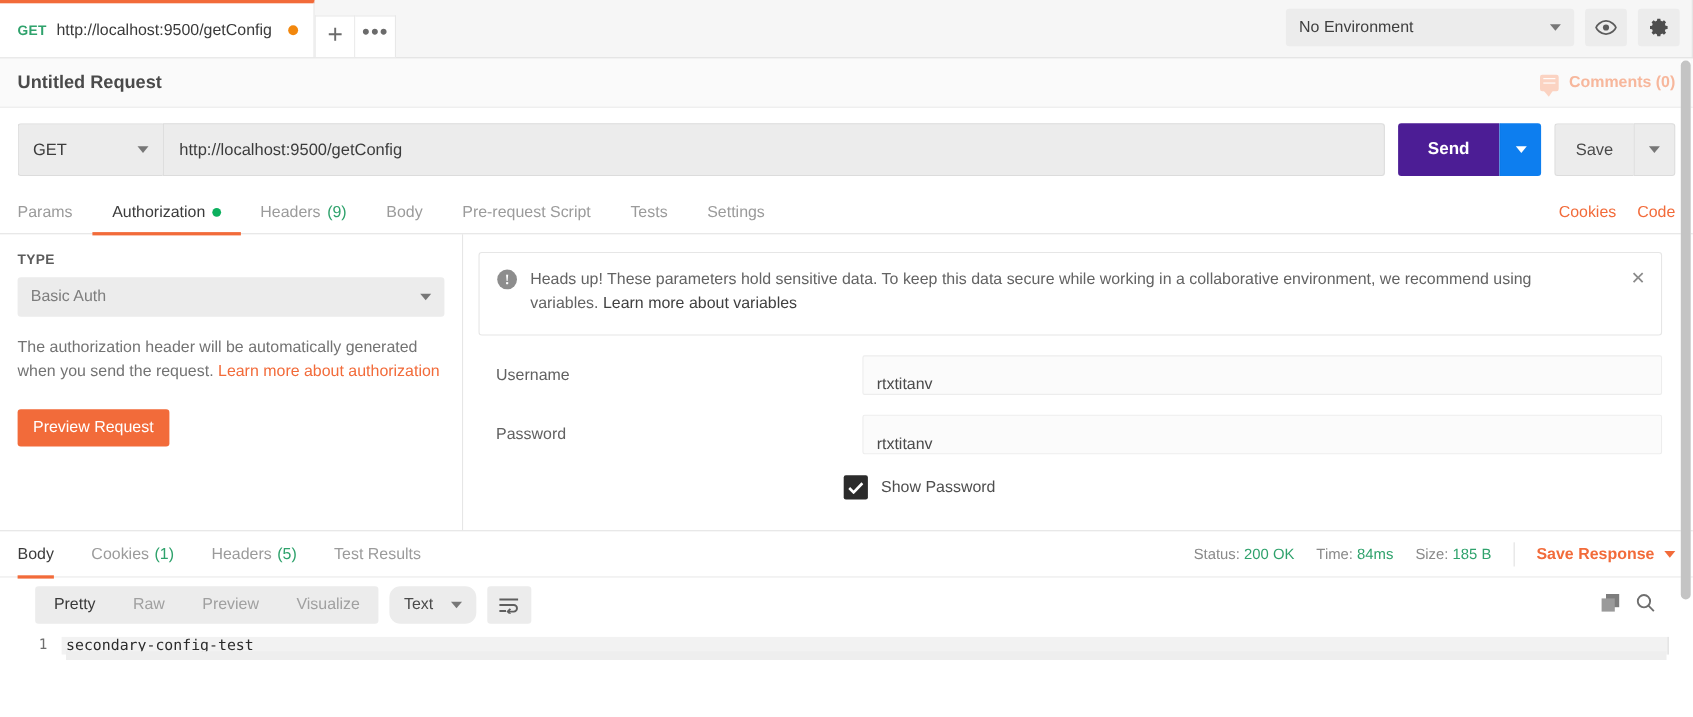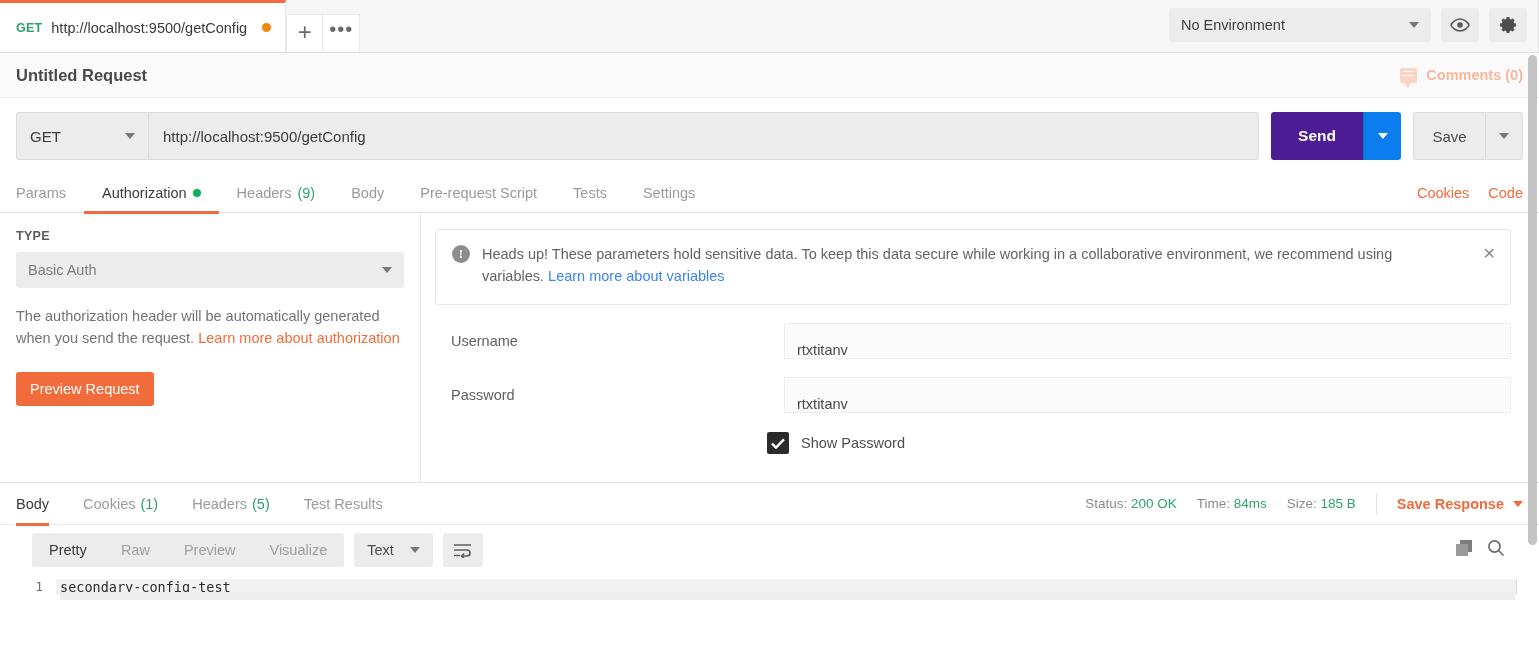--- a/index.html
+++ b/index.html
@@ -155,21 +155,21 @@
     border:1px solid #e6e6e6; border-radius:3px; background:#fff;
     padding: 14px 16px 14px 16px; display:flex; gap:12px; align-items:flex-start;
     position:relative; min-height:76px;
   }
   .notice-ico {
     width:18px;height:18px;border-radius:50%;background:#8d8d8d;color:#fff;
     font-size:13px;font-weight:bold;display:flex;align-items:center;justify-content:center;
     flex:none; margin-top:1px; font-family:"Liberation Serif",serif;
   }
   .notice-text { font-size:14.5px; color:#636363; line-height:1.5; max-width:950px; }
-  .notice-text a { color:#3b82f6; text-decoration:none; cursor:pointer; }
+  .notice-text a { color:#404040; text-decoration:none; cursor:pointer; }
   .notice-x {
     position:absolute; right:14px; top:16px; color:#8a8a8a; font-size:16px; cursor:pointer; line-height:1;
   }
 
   .field-row { display:flex; align-items:center; margin-top:18px;gap:17px; }
   .field-label { width: 332px; font-size:14.5px; color:#616161; padding-left:16px; }
   .field-input {
     flex:1; height:36px; background:#fbfbfb; border:1px solid #ededed; border-radius:2px;
     display:flex; align-items:flex-end; padding:0 12px; font-size:14.5px; color:#4a4a4a;
   }
@@ -206,21 +206,21 @@
   
   .resp-toolbar {
     height:50px; display:flex; align-items:center; justify-content:space-between;
     padding: 0 16px;
   }
   .rt-left { display:flex; align-items:center; gap:10px;padding-left:16px; }
   .seg { display:flex; background:#ececec; border-radius:3px; height:34px; align-items:center; }
   .seg div { padding:0 17px; font-size:14.5px; color:#a0a0a0; line-height:34px; cursor:pointer; }
   .seg div.active { color:#3a3a3a; }
   .fmt-select {
-    height:34px; background:#ececec; border-radius:3px; display:flex; align-items:center;
+    height:34px; background:#ececec; border-radius:10px; display:flex; align-items:center;
     gap:16px; padding:0 13px; font-size:14.5px; color:#4a4a4a; cursor:pointer;
   }
   .wrap-btn { width:40px;height:34px;background:#ececec;border-radius:3px;display:flex;align-items:center;justify-content:center;cursor:pointer; }
   .rt-right { display:flex; align-items:center; gap:14px; padding-right:18px; }
 
   
   .code-area { padding-top:4px; position:relative; }
   .code-line { display:flex; align-items:flex-start; height:22px; }
   .gutter {
     width:56px; text-align:right; padding-right:13px;

